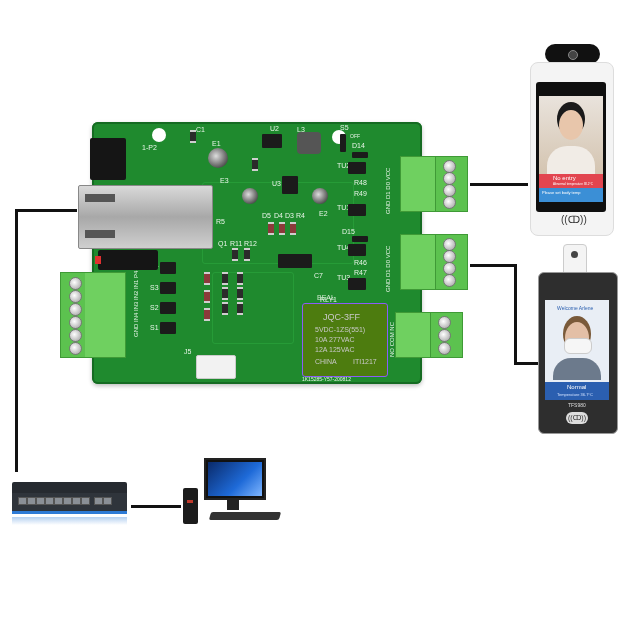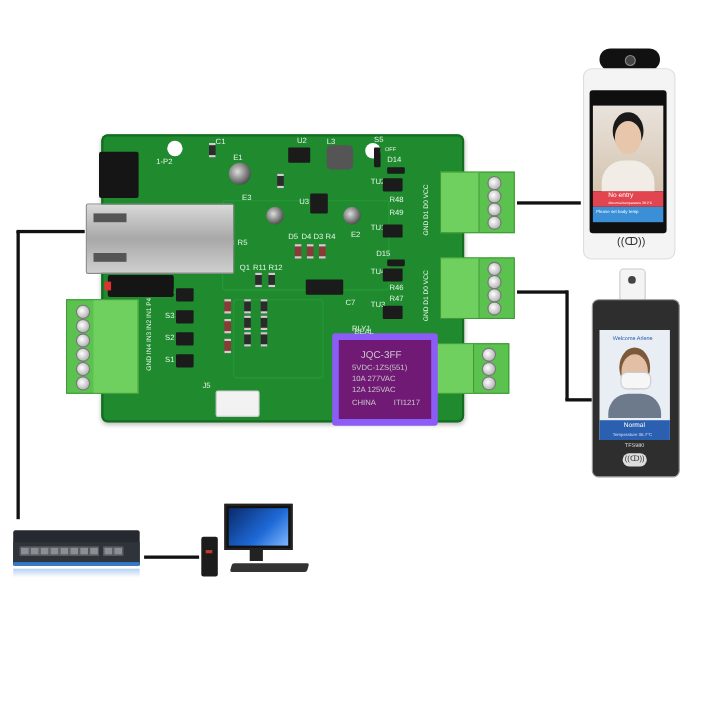--- a/index.html
+++ b/index.html
@@ -15,21 +15,21 @@
   .smd{position:absolute;width:6px;height:9px;background:#2b2b2b;border-top:2px solid #cfcfcf;border-bottom:2px solid #cfcfcf;}
   .ic{position:absolute;background:#1b1b1b;border-radius:1px;}
   .cap{position:absolute;border-radius:50%;background:radial-gradient(circle at 40% 40%,#ddd,#555 70%,#222);}
   .rj45{position:absolute;left:78px;top:185px;width:133px;height:62px;background:linear-gradient(#d9d9d9,#a8a8a8 50%,#cfcfcf);
         border:1px solid #888;border-radius:2px;}
   .rj45 .slot{position:absolute;left:6px;width:30px;height:8px;background:#555;}
   .jack{position:absolute;background:#151515;border-radius:2px;}
   .terminal{position:absolute;background:#5cc24f;border:1px solid #3f9a36;}
   .terminal .screw{position:absolute;width:11px;height:11px;border-radius:50%;background:radial-gradient(circle at 40% 40%,#fff,#9a9a9a);border:1px solid #777;}
   .terminal .plug{position:absolute;background:#6fd060;border-right:1px solid #3f9a36;}
-  .relay{position:absolute;left:302px;top:303px;width:84px;height:72px;background:#701a75;border-radius:3px;border:6px solid #8b5cf6;}
+  .relay{position:absolute;left:302px;top:303px;width:84px;height:72px;background:#4d7c0f;border-radius:3px;border:1px solid #8b5cf6;}
   .relay .t{position:absolute;color:#c9c9c9;font-size:7px;left:12px;white-space:nowrap;}
   .header-j5{position:absolute;left:196px;top:355px;width:38px;height:22px;background:#f2f2f2;border:1px solid #ccc;border-radius:2px;}
   
   .dev1{position:absolute;left:530px;top:62px;width:82px;height:172px;background:#f4f4f4;border-radius:8px;border:1px solid #ddd;}
   .dev1-cam{position:absolute;left:545px;top:44px;width:55px;height:20px;background:#111;border-radius:10px;}
   .dev1-screen{position:absolute;left:536px;top:82px;width:70px;height:130px;background:#0f0f0f;border-radius:3px;}
   .face-bg{position:absolute;background:#d8c7b5;}
   .dev2{position:absolute;left:538px;top:272px;width:78px;height:160px;background:#2e2e2e;border-radius:6px;border:1px solid #999;}
   .dev2-cam{position:absolute;left:563px;top:244px;width:22px;height:30px;background:#f4f4f4;border-radius:4px;border:1px solid #ccc;}
   .dev2-screen{position:absolute;left:545px;top:300px;width:64px;height:100px;background:#e9eef5;}

